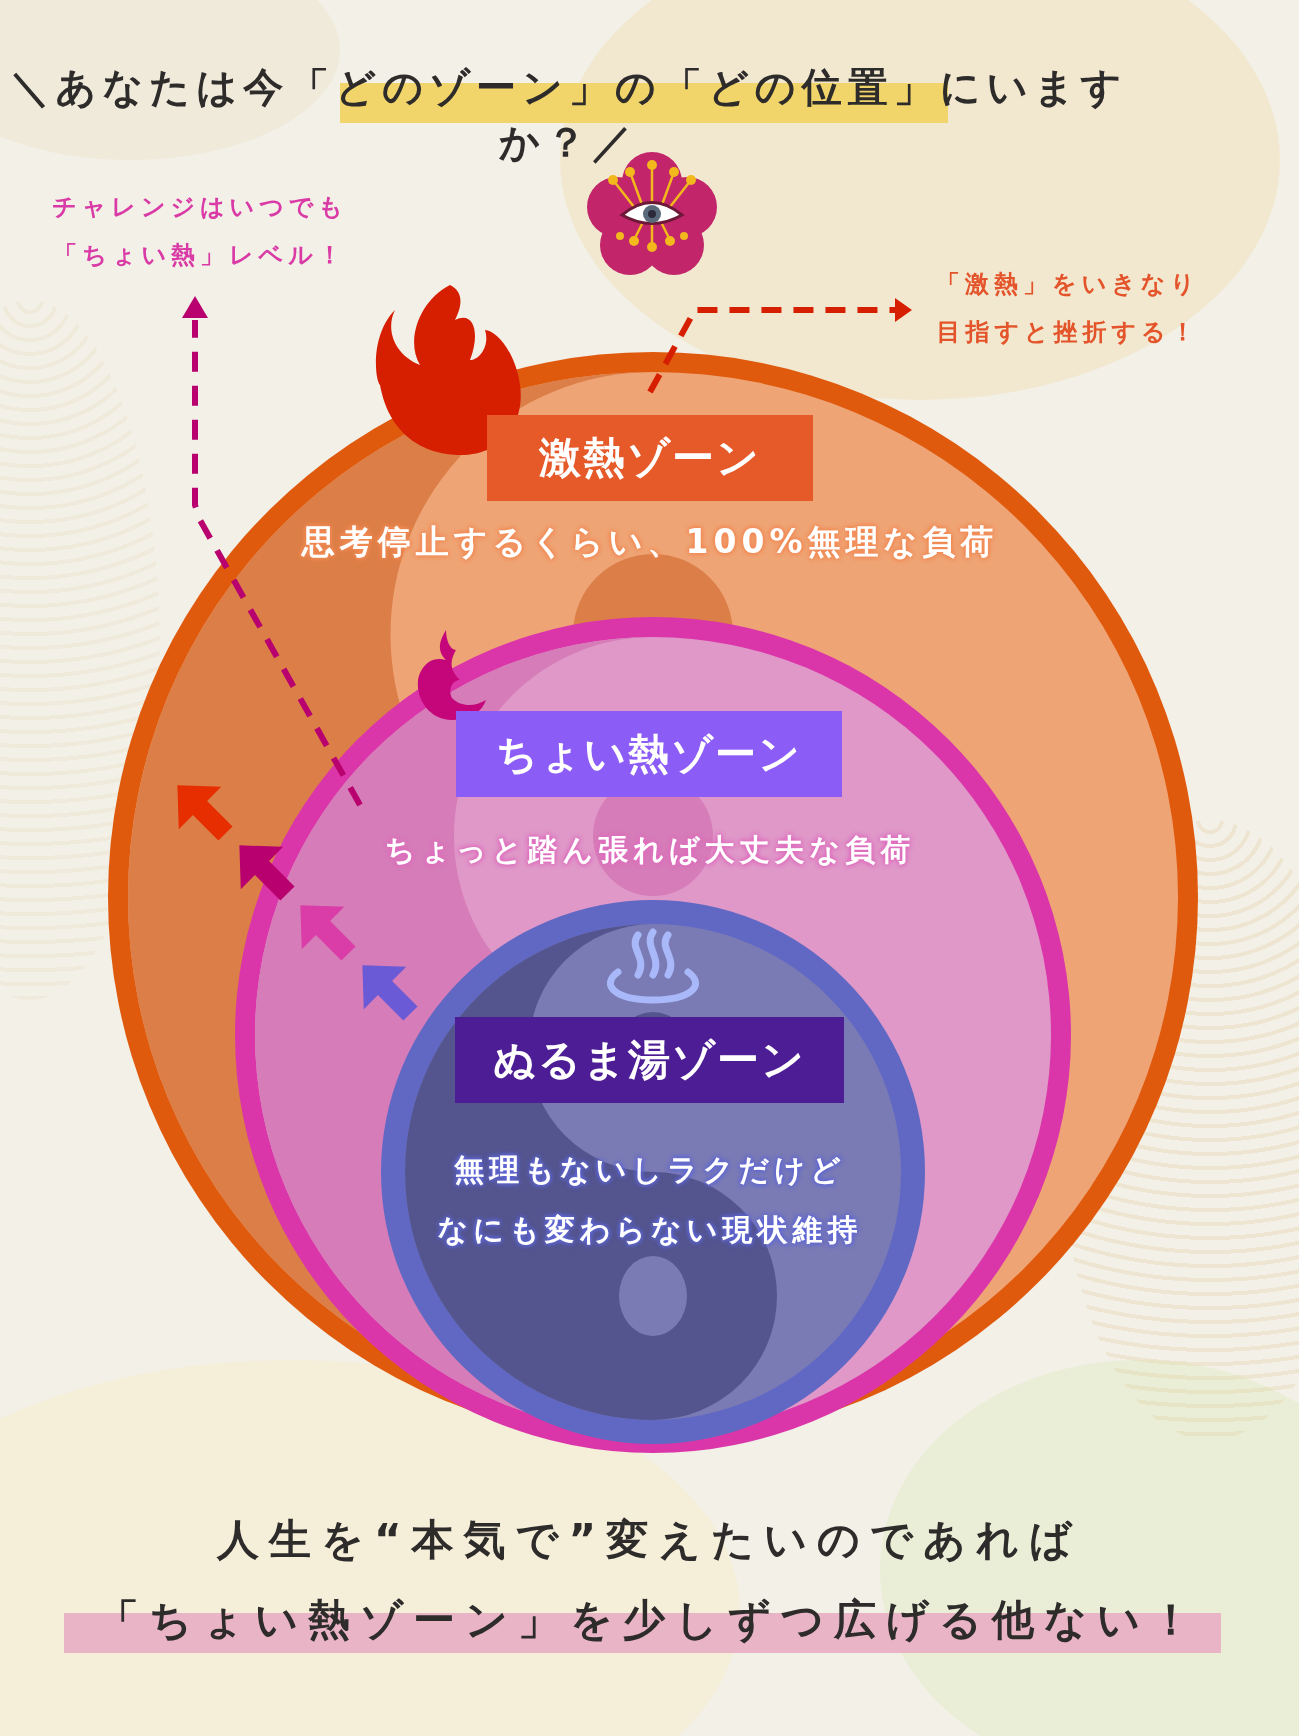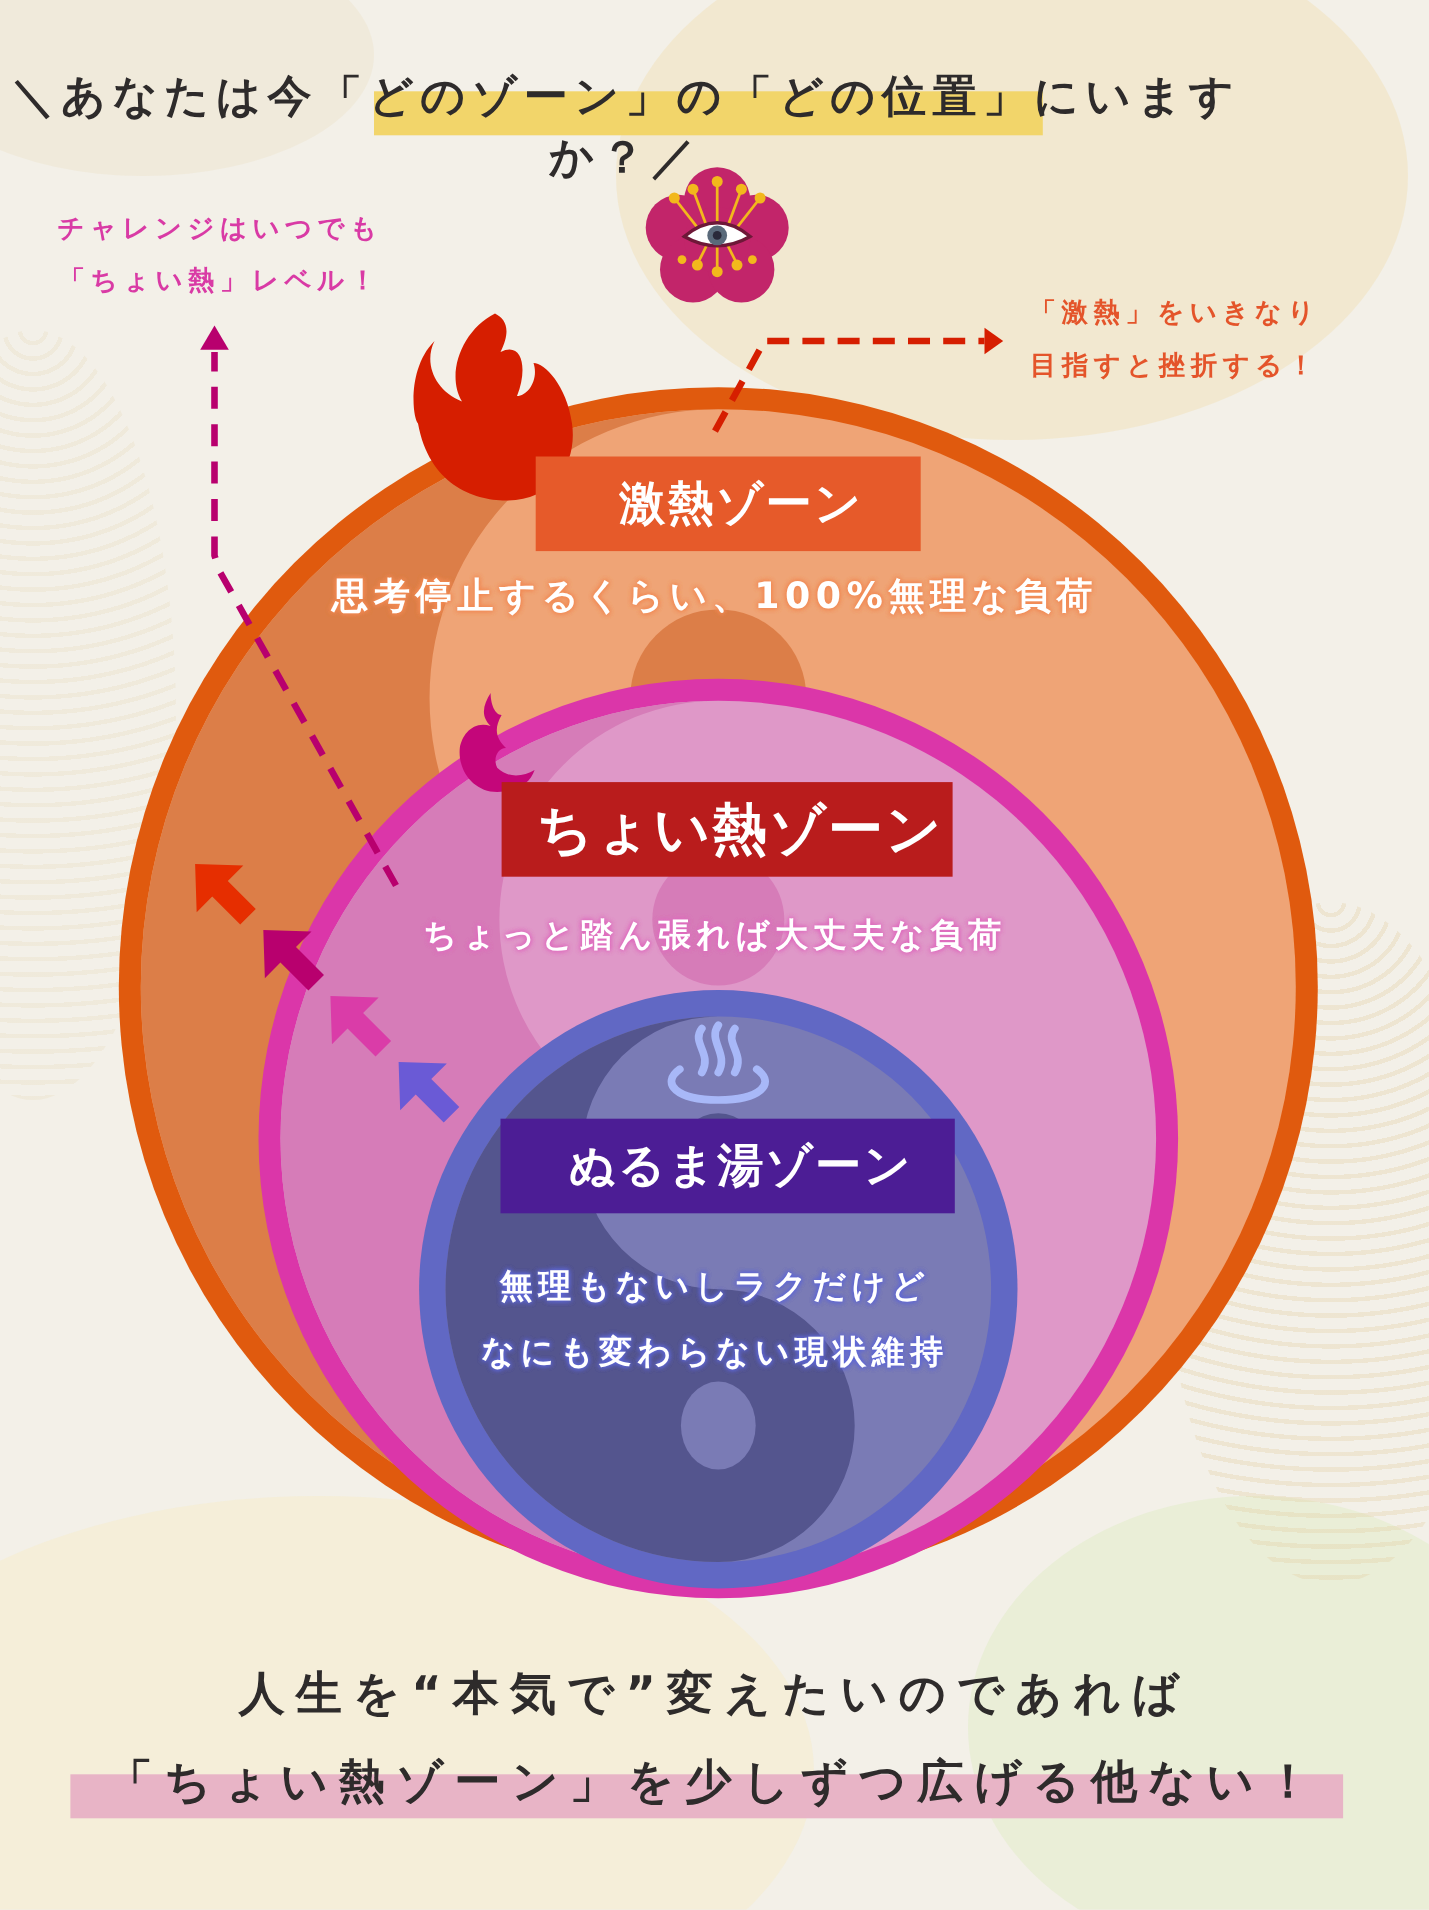--- a/index.html
+++ b/index.html
@@ -3,21 +3,21 @@
 <meta charset="utf-8">
 <style>
   html, body { margin:0; padding:0; }
   body { width:1299px; height:1736px; position:relative; overflow:hidden;
     background:#F3F0E8; font-family:"DejaVu Sans", sans-serif; }
   .bg-cloud { position:absolute; border-radius:50%; }
   .title-wrap { position:absolute; left:0; top:60px; width:1137px; text-align:center; }
   .title-highlight { position:absolute; left:340px; top:83px; width:608px; height:40px; background:#F2D56A; }
   .title { position:relative; font-size:40px; letter-spacing:6px; color:#2E2B2B; font-weight:bold; }
   .note { position:absolute; text-align:center; font-size:24px; line-height:48px; letter-spacing:5px; font-weight:bold; }
-  .zone-label { position:absolute; color:#FFFFFF; font-family:"DejaVu Serif", serif; font-weight:bold; text-align:center; letter-spacing:2px;padding-left:24px; }
+  .zone-label { position:absolute; color:#FFFFFF; font-family:"DejaVu Serif", serif; font-weight:bold; text-align:center; letter-spacing:2px; }
   .zone-desc { position:absolute; color:#FFFFFF; font-weight:bold; text-align:center; letter-spacing:5px; }
   .footer-highlight { position:absolute; left:64px; top:1613px; width:1157px; height:40px; background:#E8B4C6; }
   .footer { position:absolute; left:0; width:1299px; text-align:center; font-size:42px; font-weight:bold; letter-spacing:10px; color:#2E2B2B; }
   svg { position:absolute; left:0; top:0; }
 </style>
 </head>
 <body>
 
 <div class="bg-cloud" style="left:-80px;top:-60px;width:420px;height:220px;background:#EFE6D2;opacity:.6;"></div>
 <div class="bg-cloud" style="left:560px;top:-80px;width:720px;height:480px;background:#F1E6C8;opacity:.75;"></div>
@@ -155,21 +155,21 @@
 <div class="note" style="left:898px;top:260px;width:340px;color:#E4542A;">
   <div>「激熱」をいきなり</div>
   <div>目指すと挫折する！</div>
 </div>
 
 <div class="zone-label" style="left:487px;top:415px;width:326px;height:86px;line-height:86px;background:#E65A2A;font-size:42px;">
   <span>激熱ゾーン</span>
 </div>
 <div class="zone-desc" style="left:200px;top:520px;width:900px;font-size:33px;text-shadow:0 0 5px #F28A54,0 0 5px #F28A54,0 0 5px #F28A54;">思考停止するくらい、100%無理な負荷</div>
 
-<div class="zone-label" style="left:456px;top:711px;width:386px;height:86px;line-height:86px;background:#b91c1c;font-size:50px;">
+<div class="zone-label" style="left:456px;top:711px;width:386px;height:86px;line-height:86px;background:#8b5cf6;font-size:41px;">
   <span>ちょい熱ゾーン</span>
 </div>
 <div class="zone-desc" style="left:300px;top:830px;width:700px;font-size:30px;text-shadow:0 0 5px #DE6CBE,0 0 5px #DE6CBE,0 0 5px #DE6CBE;">ちょっと踏ん張れば大丈夫な負荷</div>
 
 <div class="zone-label" style="left:455px;top:1017px;width:389px;height:86px;line-height:86px;background:#4c1d95;font-size:42px;">
   <span>ぬるま湯ゾーン</span>
 </div>
 <div class="zone-desc" style="left:380px;top:1140px;width:540px;font-size:30px;line-height:60px;text-shadow:0 0 5px #5E66D6,0 0 5px #5E66D6,0 0 5px #5E66D6;">
   <div>無理もないしラクだけど</div>
   <div>なにも変わらない現状維持</div>

